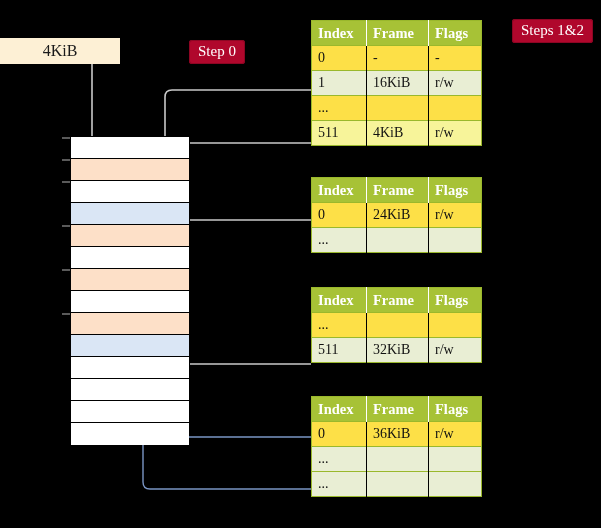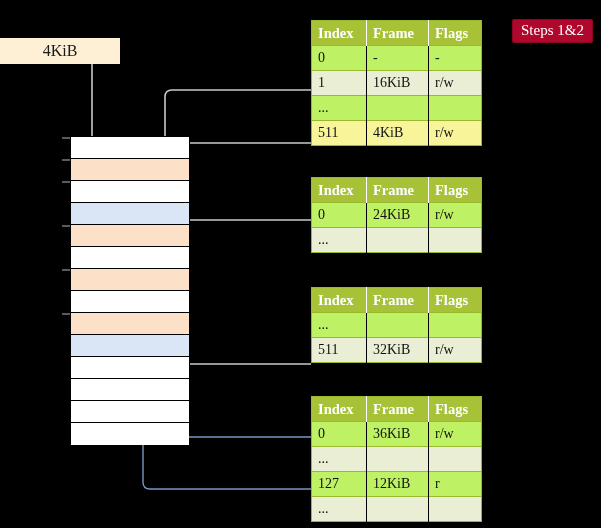--- a/index.html
+++ b/index.html
@@ -72,21 +72,21 @@
     position: absolute;
     height: 1.6px;
     background: #5a5a5a;
   }
 
   
   .ptable {
     position: absolute;
     border-collapse: collapse;
     table-layout: fixed;
-    background: #bef264;
+    background: #fde047;
     border: 1.3px solid #9ab82c;
   }
   .ptable th {
     background: #a7c236;
     color: #ffffff;
     font-family: "Liberation Serif", serif;
     font-weight: bold;
     font-size: 14.5px;
     text-align: left;
     padding: 3px 6px 3px 6px;
@@ -282,28 +282,24 @@
         <tr>
           <td>0</td>
           <td>36KiB</td>
           <td>r/w</td>
         </tr>
         <tr class="alt">
           <td>...</td>
           <td></td>
           <td></td>
         </tr>
-        <tr>
-          <td>127</td>
-          <td>12KiB</td>
-          <td>r</td>
-        </tr>
         <tr class="alt">
           <td>...</td>
           <td></td>
           <td></td>
         </tr>
       </tbody>
   </table>
 
+  <div class="step-badge" style="left:189px; top:40px;">Step 0</div>
   <div class="step-badge" style="left:512px; top:19px;">Steps 1&amp;2</div>
 
 </div>
 
 </body></html>

